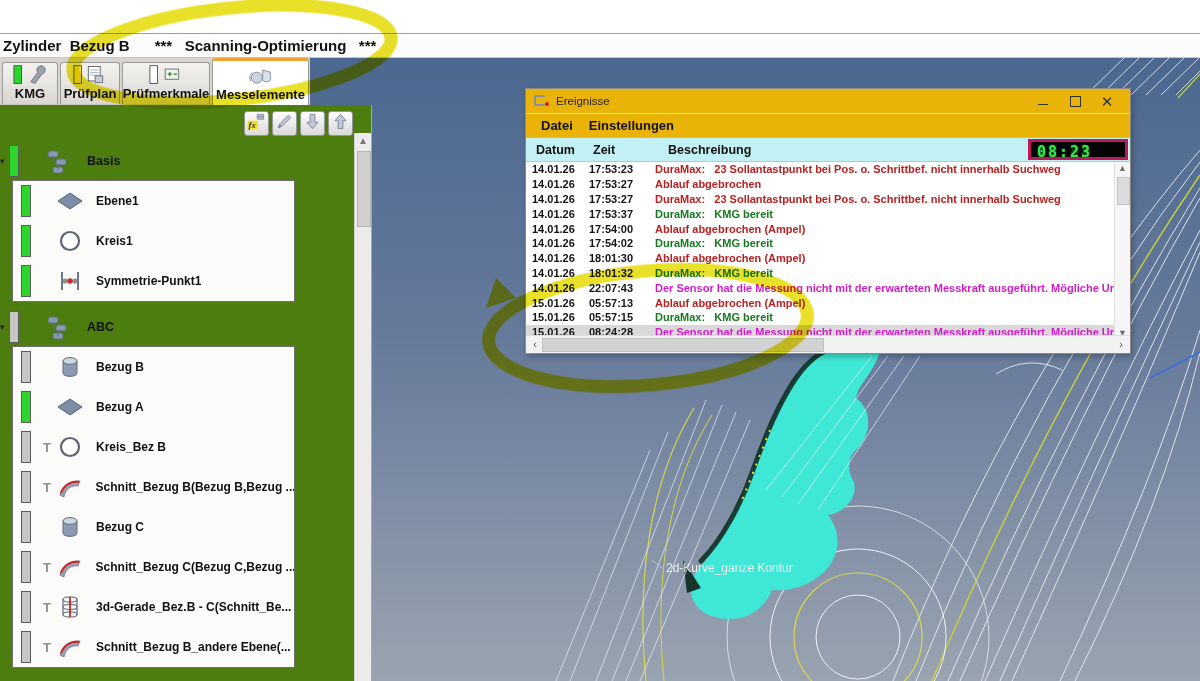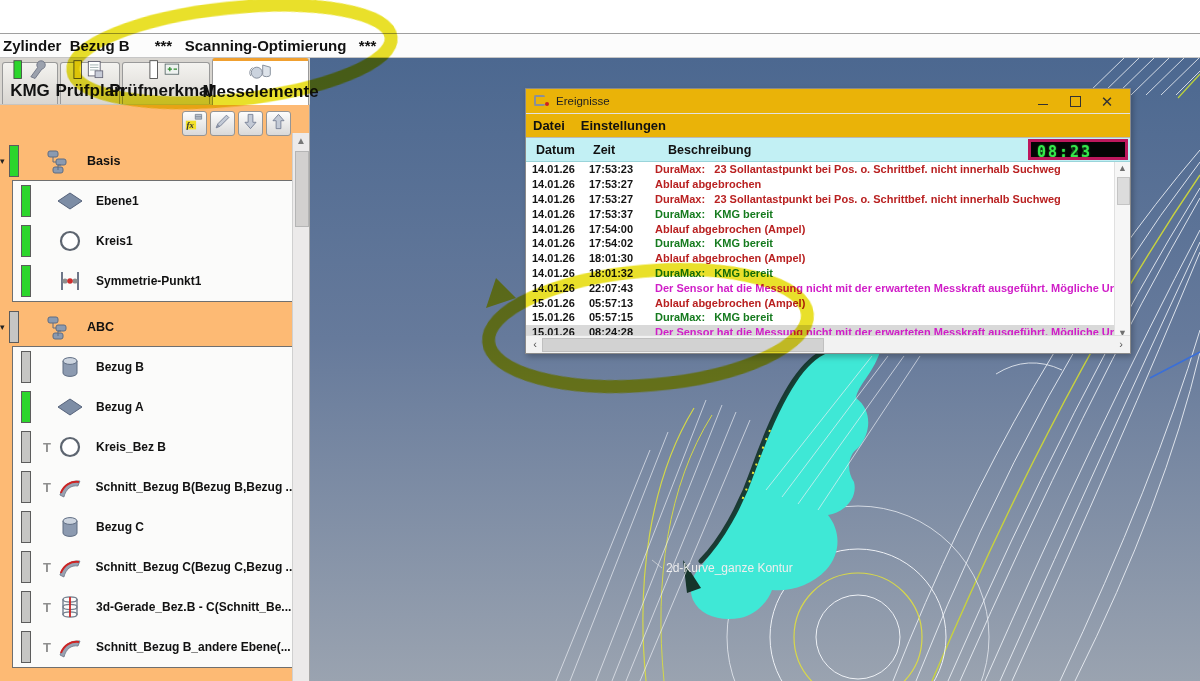--- a/index.html
+++ b/index.html
@@ -10,25 +10,25 @@
   .titlebar{position:absolute;left:0;top:33px;width:1200px;height:25px;background:#fcfcfc;
             border-top:1px solid #9f9f9f;border-bottom:1px solid #c6c6c6;box-sizing:border-box;
             display:flex;align-items:center;}
   .titlebar .ttl{font-size:15px;font-weight:bold;color:#111;padding-left:3px;white-space:pre;}
   
   .tabbar{position:absolute;left:0;top:58px;width:310px;height:47px;background:#d8d5d0;
           border-bottom:1px solid #c8c5c0;box-sizing:border-box;}
   .tab{position:absolute;top:4px;height:42px;background:linear-gradient(#f4f3f0,#d9d6d1);
        border:1px solid #9a9a9a;border-bottom:none;border-radius:3px 3px 0 0;box-sizing:border-box;
        display:flex;flex-direction:column;align-items:center;justify-content:flex-end;cursor:default;}
-  .tab .tlbl{font-size:17px;font-weight:bold;color:#111;padding-bottom:3px;white-space:nowrap;text-align:right;}
+  .tab .tlbl{font-size:13px;font-weight:bold;color:#111;padding-bottom:3px;white-space:nowrap;text-align:right;}
   .tab .tico{height:22px;display:flex;align-items:center;}
   .tab.sel{top:0;height:47px;background:#fff;border-top:3px solid #f0a030;z-index:2;}
   
-  .sidebar{position:absolute;left:0;top:105px;width:310px;height:576px;background:#fdba74;
+  .sidebar{position:absolute;left:0;top:105px;width:372px;height:576px;background:#4d7c0f;
            border-right:1px solid #a7a7a7;box-sizing:border-box;overflow:hidden;}
   .side-toolbar{position:absolute;top:6px;right:18px;display:flex;gap:3px;}
   .tbtn{width:25px;height:25px;background:linear-gradient(#fdfdfd,#d9d9d9);border:1px solid #959595;
         border-radius:3px;display:flex;align-items:center;justify-content:center;box-sizing:border-box;}
   .tbtn svg{width:19px;height:19px;}
   .tree{position:absolute;left:0;top:37px;width:294px;}
   .grow{height:38px;display:flex;align-items:center;}
   .grow .tri{width:9px;font-size:9px;color:#222;line-height:1;}
   .bar{width:10px;height:32px;border:1px solid #5c5c5c;box-sizing:border-box;}
   .grow .gico{margin-left:26px;width:26px;height:26px;}
@@ -53,21 +53,21 @@
   .ew-logo{width:15px;height:12px;margin-left:8px;position:relative;}
   .ew-logo .c{position:absolute;left:0;top:0;width:11px;height:11px;border:2.5px solid #8a8f98;
               border-right:none;border-radius:2px;box-sizing:border-box;}
   .ew-logo .dot{position:absolute;right:0;bottom:1px;width:4px;height:4px;background:#cc2222;border-radius:50%;}
   .ew-title .tt{font-size:11.5px;color:#222;margin-left:7px;}
   .ew-ctrls{margin-left:auto;display:flex;align-items:center;gap:10px;padding-right:12px;}
   .wc{width:22px;height:16px;display:flex;align-items:center;justify-content:center;color:#333;}
   .wc.min div{width:10px;border-bottom:1.6px solid #333;margin-top:6px;}
   .wc.max div{width:9px;height:9px;border:1.4px solid #333;}
   .wc.cls{font-size:15px;line-height:1;}
-  .ew-menu{height:23px;display:flex;align-items:center;gap:16px;padding-left:7px;
+  .ew-menu{height:23px;display:flex;align-items:center;gap:16px;padding-left:15px;
            border-bottom:1px solid #b9b9b9;font-size:13px;font-weight:bold;color:#111;}
   .ew-head{height:24px;background:#c2f0f4;position:relative;display:flex;align-items:center;
            font-size:12.5px;font-weight:bold;color:#111;border-bottom:1px solid #9ad4da;box-sizing:border-box;}
   .ew-head .c1{position:absolute;left:10px;} .ew-head .c2{position:absolute;left:67px;}
   .ew-head .c3{position:absolute;left:142px;}
   .clock{position:absolute;right:2px;top:1px;width:100px;height:21px;background:#050505;border:3px solid #be185d;
          box-sizing:border-box;overflow:hidden;padding-left:8px;}
   .clock span{position:absolute;left:6px;top:1px;font-family:"DejaVu Sans Mono",monospace;
               font-weight:bold;font-size:15px;letter-spacing:2px;}
   .clock .ghost{color:#153c1c;} .clock .lit{color:#35e74b;text-shadow:0 0 2px #1d8f2c;}

